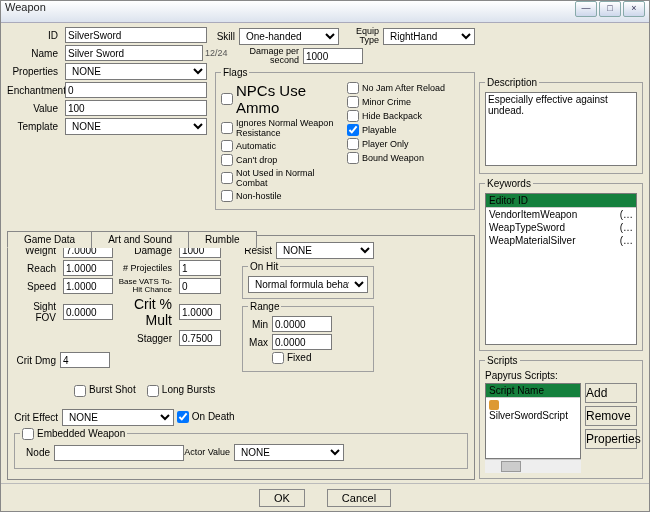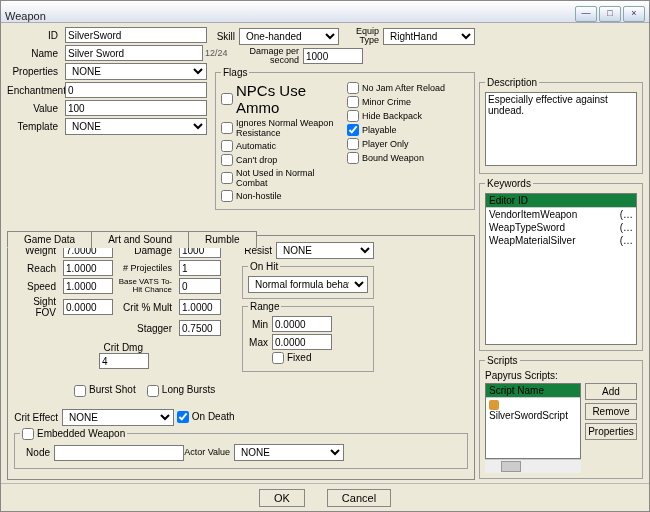--- a/index.html
+++ b/index.html
@@ -1,18 +1,18 @@
 <!DOCTYPE html>
 <html><head>
 <meta charset="utf-8">
 <style>
 *{box-sizing:border-box;font-family:Tahoma,Arial,sans-serif;font-size:10px;}
 body{margin:0;background:#d4d0c8;width:650px;height:512px;overflow:hidden;}
 .window{width:650px;height:512px;background:#ece9d8;border:1px solid #888;display:flex;flex-direction:column;}
-.titlebar{height:22px;background:linear-gradient(#fff,#dce3ee);border-bottom:1px solid #aab;display:flex;align-items:flex-end;padding:0 4px;}
+.titlebar{height:22px;background:linear-gradient(#fff,#dce3ee);border-bottom:1px solid #aab;display:flex;align-items:flex-start;padding:0 4px;}
 .titlebar .title{flex:1;color:#222;font-size:11px;}
 .winbtns{display:flex;gap:2px;}
 .winbtn{width:22px;height:16px;background:linear-gradient(#fff,#cdd7eb);border:1px solid #8aa;border-radius:2px;text-align:center;line-height:12px;font-size:9px;color:#335;}
 .body{flex:1;padding:4px 6px 2px 6px;display:flex;gap:4px;overflow:hidden;}
 .leftcol{flex:1;display:flex;flex-direction:column;}
 .rightcol{width:166px;display:flex;flex-direction:column;gap:0;margin-top:48px;}
 .row{display:flex;align-items:center;margin-bottom:2px;}
 .lbl{text-align:right;padding-right:4px;color:#000;}
 input[type=text],select,textarea{font-size:10px;border:1px solid #7a7a7a;background:#fff;padding:1px 2px;height:16px;}
 select{height:17px;}
@@ -25,21 +25,21 @@
 .btn{background:#ece9d8;border:1px solid #888;padding:2px 14px;font-size:11px;}
 .botbar{height:28px;display:flex;justify-content:center;align-items:center;gap:22px;border-top:1px solid #bbb;}
 .listbox{background:#fff;border:1px solid #7a7a7a;overflow:auto;font-size:10px;}
 .listhead{background:#15803d;border-bottom:1px solid #ccc;padding:1px 3px;font-size:10px;}
 .listrow{padding:1px 3px;display:flex;justify-content:space-between;}
 .scripticon{display:inline-block;width:10px;height:10px;background:#d93;border-radius:2px;margin-right:3px;vertical-align:middle;}
 .col2{display:flex;gap:8px;}
 .half{flex:1;}
 .topgrid{display:grid;grid-template-columns:55px 142px;gap:2px 3px;align-items:center;}
 .gd{display:grid;grid-template-columns:46px 50px 60px 42px;gap:2px 3px;align-items:center;}
-.smbtn{background:#ece9d8;border:1px solid #888;padding:2px 0;text-align:center;font-size:10px;}
+.smbtn{background:#ece9d8;border:1px solid #888;padding:2px 0;text-align:left;font-size:12px;}
 .cnt{font-size:9px;color:#555;margin-left:2px;}
 .hscroll{height:14px;background:#eee;border-top:1px solid #ccc;position:relative;}
 .hscroll::before{content:"";position:absolute;left:16px;width:18px;top:1px;bottom:1px;background:#ccc;border:1px solid #999;}
 </style>
 </head>
 <body>
 
 <div class="window">
  <div class="titlebar">
   <span class="title">Weapon</span>
@@ -162,28 +162,28 @@
        <span class="lbl">Reach</span>
                 <input type="text" value="1.0000" style="">
        <span class="lbl" style="font-size:9px"># Projectiles</span>
                 <input type="text" value="1" style="">
        <span class="lbl">Speed</span>
                 <input type="text" value="1.0000" style="">
        <span class="lbl" style="font-size:8px;line-height:8px;">Base VATS To-Hit Chance</span>
                 <input type="text" value="0" style="">
        <span class="lbl">Sight FOV</span>
                 <input type="text" value="0.0000" style="">
-       <span class="lbl" style="font-size:10px">Crit % Mult</span>
+       <span class="lbl" style="font-size:14px">Crit % Mult</span>
                 <input type="text" value="1.0000" style="">
        <span></span>
                 <span></span>
        <span class="lbl">Stagger</span>
                 <input type="text" value="0.7500" style="">
       </div>
-      <div class="row" style="margin-top:6px;flex-direction:column;">
+      <div class="row" style="margin-top:6px;">
        <span class="lbl" style="width:46px">Crit Dmg</span>
        <input type="text" style="width: 50px;" value="4">
       </div>
      </div>
      <div style="width:132px;">
       <div class="row">
        <span class="lbl" style="width:34px">Resist</span>
        <select style="flex:1"><option>NONE</option></select>
       </div>
       <fieldset>

